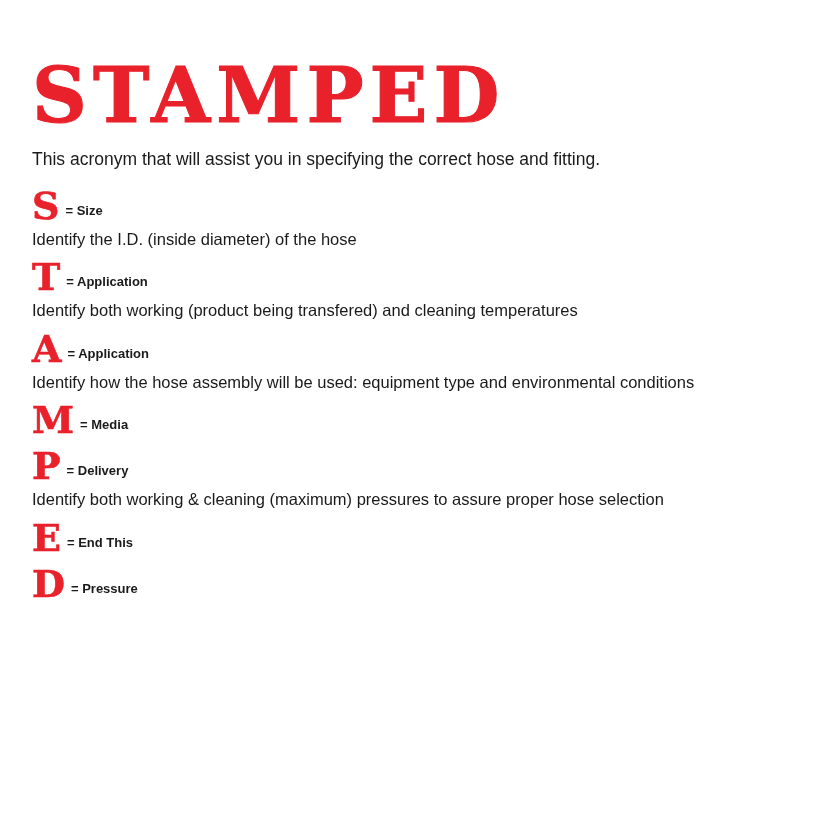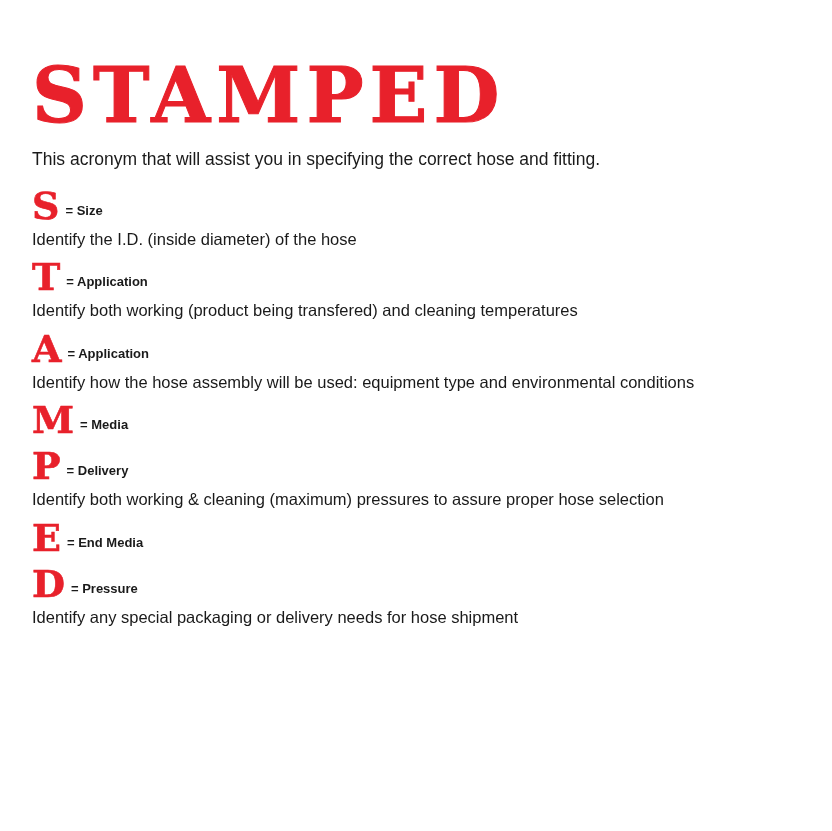--- a/index.html
+++ b/index.html
@@ -113,25 +113,24 @@
     <div class="entry-head">
       <span class="entry-letter">P</span>
       <span class="entry-term">= Delivery</span>
     </div>
     <div class="entry-desc">Identify both working &amp; cleaning (maximum) pressures to assure proper hose selection</div>
   </div>
 
   <div class="entry">
     <div class="entry-head">
       <span class="entry-letter">E</span>
-      <span class="entry-term">= End Media</span>
+      <span class="entry-term">= End This</span>
     </div>
   </div>
 
   <div class="entry">
     <div class="entry-head">
       <span class="entry-letter">D</span>
       <span class="entry-term">= Pressure</span>
     </div>
-    <div class="entry-desc">Identify any special packaging or delivery needs for hose shipment</div>
   </div>
 
 </div>
 
 </body></html>

